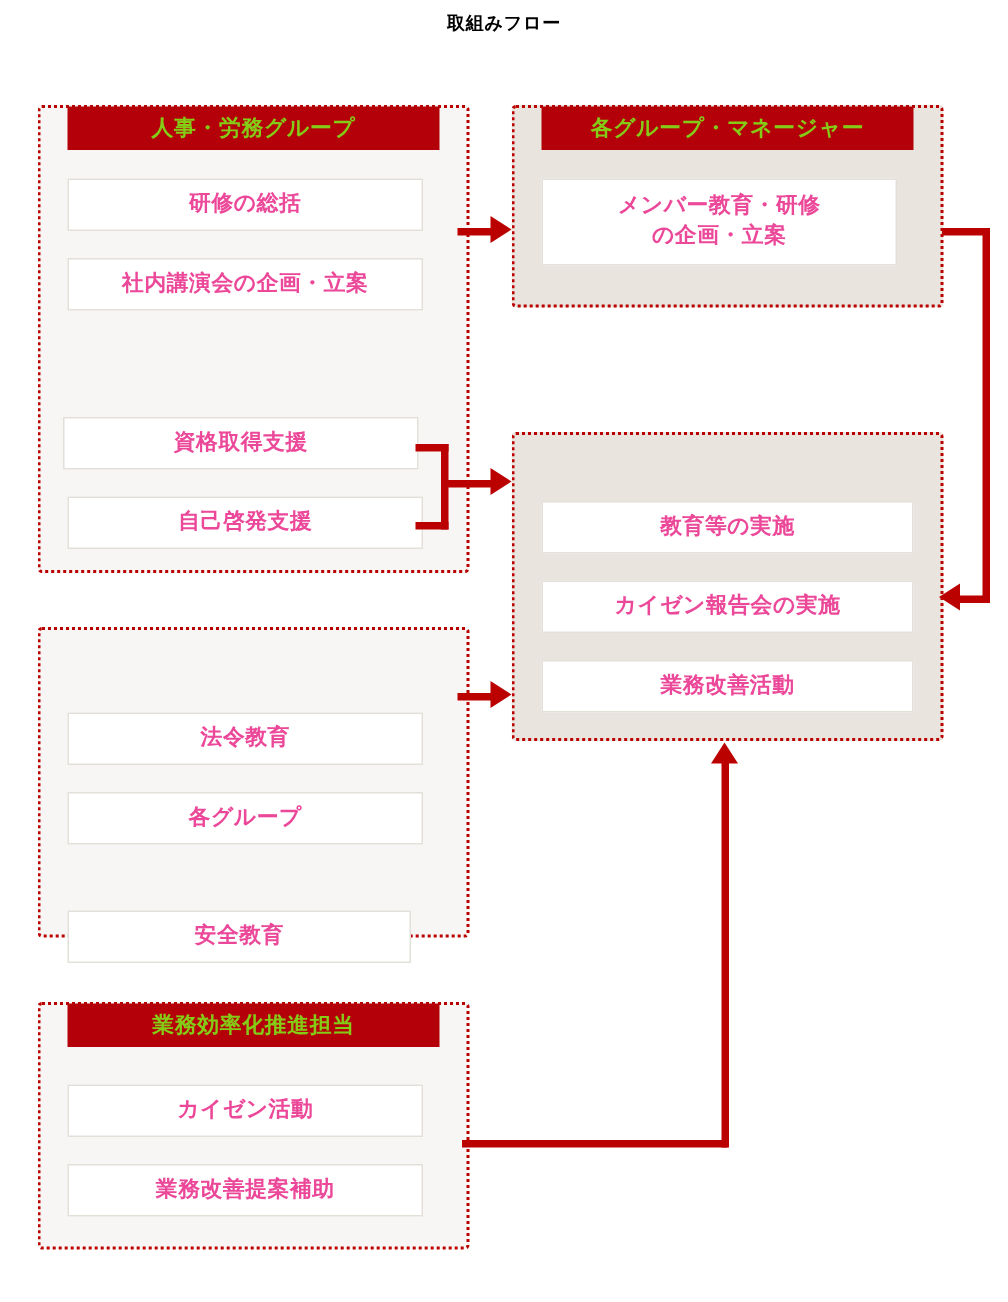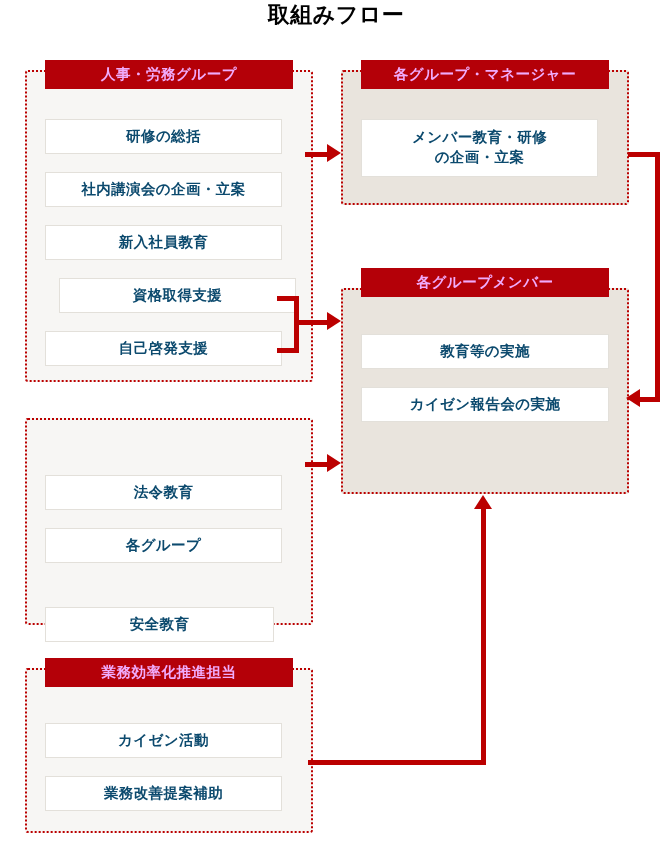--- a/index.html
+++ b/index.html
@@ -10,55 +10,56 @@
     font-family:"DejaVu Sans","Liberation Sans",sans-serif;
     color:#111111;
     overflow:hidden;
   }
   #stage{position:relative;width:672px;height:868px;}
 
   
   .title{
     position:absolute;left:0;top:0;width:672px;
     text-align:center;
-    font-size:22px;font-weight:bold;
+    font-size:12px;font-weight:bold;
     letter-spacing:0.5px;
     line-height:30px;
     color:#000000;
   }
 
   
   .panel{
     position:absolute;
     box-sizing:border-box;
     border:2px dotted #bb0000;
     background:#f7f6f4;
     border-radius:3px;
   }
   .panel.beige{background:#e9e4dd;}
 
   .panel-header{
     position:absolute;
     box-sizing:border-box;
     background:#b40008;
-    color:#f0abfc;
+    color:#84cc16;
     font-size:14.5px;
     font-weight:bold;
     text-align:center;
     letter-spacing:0.5px;
     display:flex;align-items:center;justify-content:center;
     z-index:4;
+    margin-top:11px;
   }
 
   .item{
     position:absolute;
     box-sizing:border-box;
     background:#ffffff;
     border:1px solid #e3e0da;
-    color:#0c4a6e;
+    color:#ec4899;
     font-size:14.5px;
     font-weight:bold;
     letter-spacing:0.4px;
     display:flex;align-items:center;justify-content:center;
     text-align:center;
     line-height:1.35;
     z-index:3;
   }
 
   
@@ -87,32 +88,31 @@
 <body>
 
 <div id="stage">
 
   <div class="title">取組みフロー</div>
 
   <div class="panel" style="left:25px;top:70px;width:288px;height:312px;"></div>
   <div class="panel-header" style="left:45px;top:60px;width:248px;height:29px;">人事・労務グループ</div>
   <div class="item" style="left:45px;top:119px;width:237px;height:35px;">研修の総括</div>
   <div class="item" style="left:45px;top:172px;width:237px;height:35px;">社内講演会の企画・立案</div>
-  <div class="item" style="left:45px;top:225px;width:237px;height:35px;">新入社員教育</div>
-  <div class="item" style="left:59px;top:278px;width:237px;height:35px;">資格取得支援</div>
+  <div class="item" style="left:42px;top:278px;width:237px;height:35px;">資格取得支援</div>
   <div class="item" style="left:45px;top:331px;width:237px;height:35px;">自己啓発支援</div>
 
   <div class="panel beige" style="left:341px;top:70px;width:288px;height:135px;"></div>
   <div class="panel-header" style="left:361px;top:60px;width:248px;height:29px;">各グループ・マネージャー</div>
   <div class="item multiline" style="left:361px;top:119px;width:237px;height:58px;">メンバー教育・研修<br>の企画・立案</div>
 
   <div class="panel beige" style="left:341px;top:288px;width:288px;height:206px;"></div>
-  <div class="panel-header" style="left:361px;top:268px;width:248px;height:29px;">各グループメンバー</div>
   <div class="item" style="left:361px;top:334px;width:248px;height:35px;">教育等の実施</div>
   <div class="item" style="left:361px;top:387px;width:248px;height:35px;">カイゼン報告会の実施</div>
+  <div class="item" style="left:361px;top:440px;width:248px;height:35px;">業務改善活動</div>
 
   <div class="panel" style="left:25px;top:418px;width:288px;height:207px;"></div>
   <div class="item" style="left:45px;top:475px;width:237px;height:35px;">法令教育</div>
   <div class="item" style="left:45px;top:528px;width:237px;height:35px;">各グループ</div>
   <div class="item" style="left:45px;top:607px;width:229px;height:35px;">安全教育</div>
 
   <div class="panel" style="left:25px;top:668px;width:288px;height:165px;"></div>
   <div class="panel-header" style="left:45px;top:658px;width:248px;height:29px;">業務効率化推進担当</div>
   <div class="item" style="left:45px;top:776px;width:237px;height:35px;">業務改善提案補助</div>
   <div class="item" style="left:45px;top:723px;width:237px;height:35px;">カイゼン活動</div>

